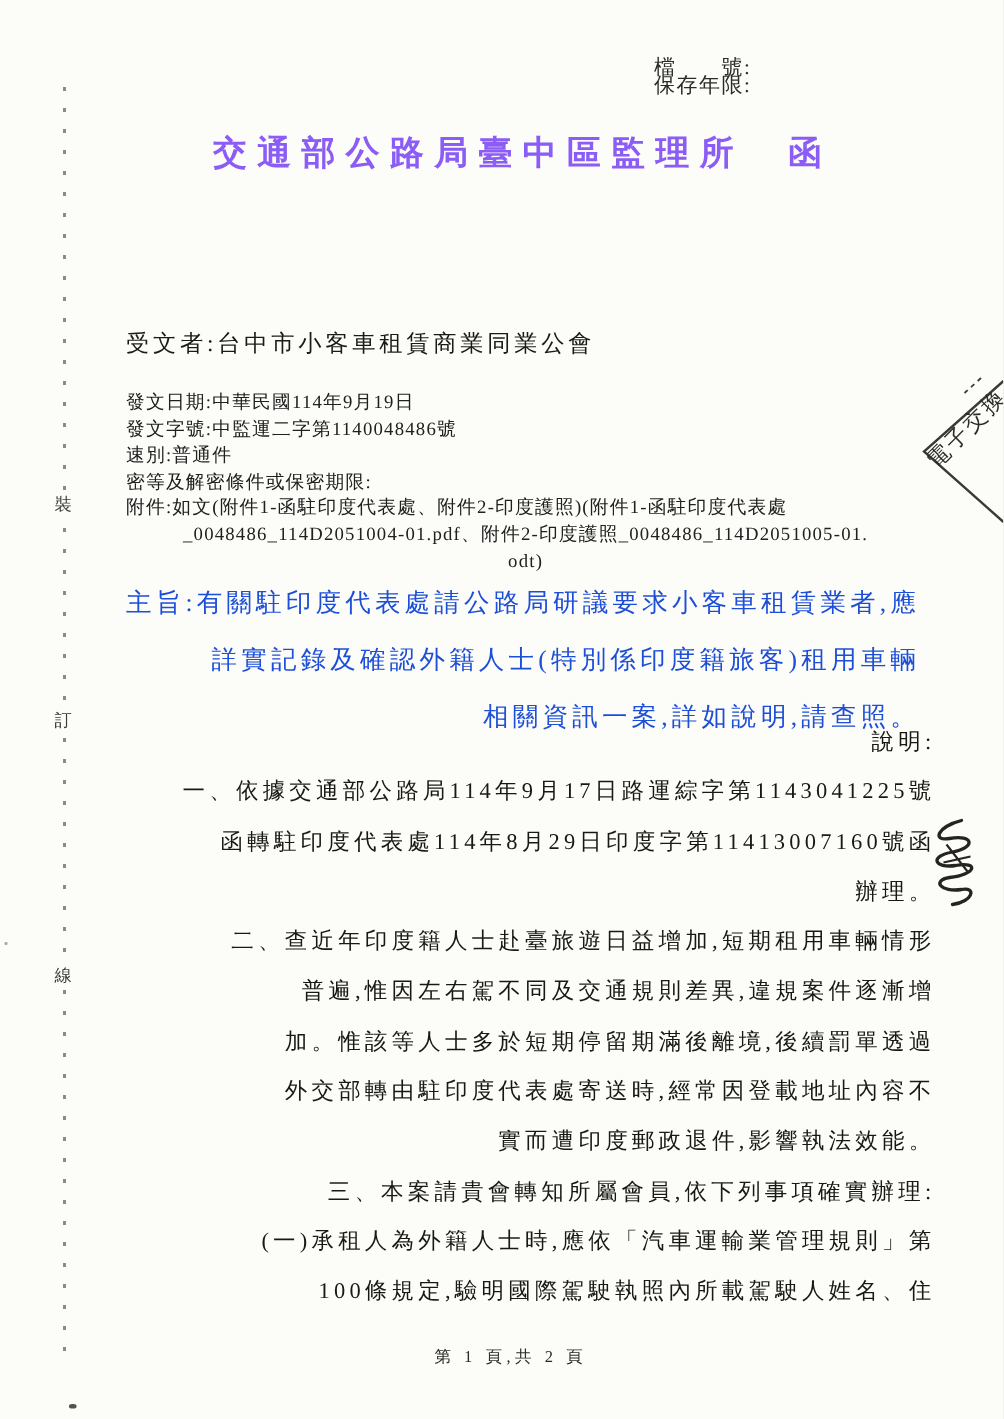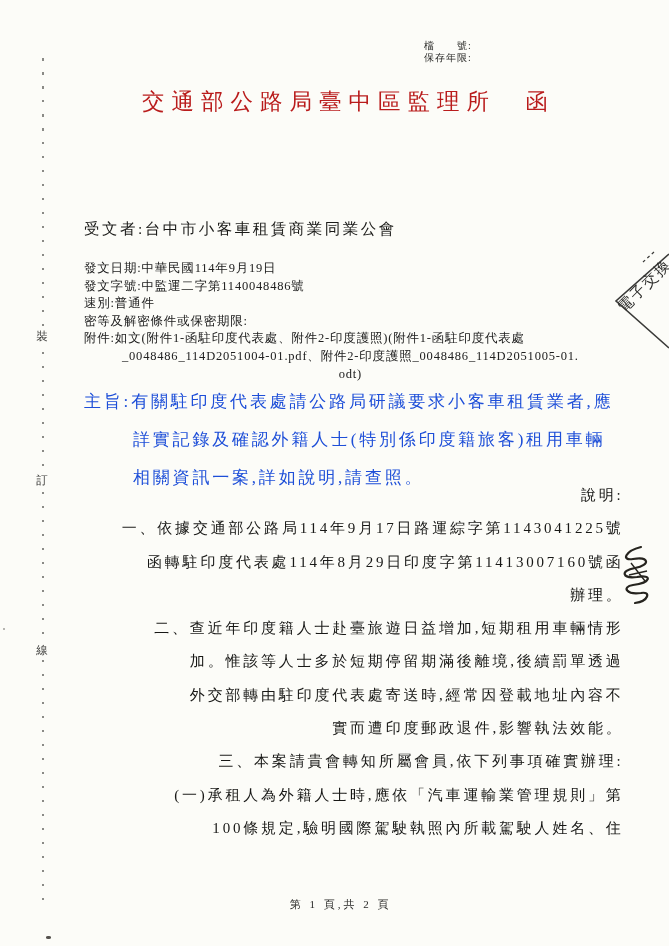--- a/index.html
+++ b/index.html
@@ -19,28 +19,28 @@
   }
   .binding-mark{
     position:absolute;left:33px;width:18px;text-align:center;
     font-size:11.5px;color:#3a3a38;background:#fcfcf8;padding:2px 0;
   }
   .mark-0{top:327px;}
   .mark-1{top:471px;}
   .mark-2{top:641px;}
   
   .file-block{
-    position:absolute;left:424px;top:40px;
-    font-size:10px;line-height:12px;letter-spacing:1px;color:#2a2a28;
+    position:absolute;left:436px;top:40px;
+    font-size:14px;line-height:12px;letter-spacing:1px;color:#2a2a28;
   }
   
   .doc-title{
     position:absolute;left:0;right:0;top:86px;margin:0;
     text-align:center;padding-left:28px;
-    font-size:22.5px;font-weight:400;letter-spacing:7px;color:#b91c1c;
+    font-size:22.5px;font-weight:700;letter-spacing:7px;color:#8b5cf6;
   }
   
   .sender-block{
     position:absolute;left:345px;top:127px;
     font-size:11px;line-height:16.6px;letter-spacing:0.4px;color:#242422;
     white-space:nowrap;
   }
   
   .recipient-line{
     position:absolute;left:84px;top:219px;
@@ -52,21 +52,21 @@
     font-size:12.5px;line-height:17.6px;letter-spacing:0.8px;color:#202020;
     white-space:nowrap;
   }
   .meta-block .att-cont{margin-left:38px;text-align:center;}
   
   .subject-block{
     position:absolute;left:84px;top:383px;
     font-size:17px;line-height:38px;letter-spacing:2.8px;color:#1d4ed8;
     white-space:nowrap;
   }
-  .subject-block .cont{margin-left:49px;}
+  .subject-block .cont{margin-left:49px;text-align:right;}
   
   .explanation-block{
     position:absolute;left:84px;top:479px;
     font-size:15px;line-height:33.3px;letter-spacing:2.8px;color:#181816;
     white-space:nowrap;
     text-align:right;
   }
   .exp-first{margin-left:24px;}
   .exp-cont{margin-left:63px;}
   .exp-cont-sub{margin-left:93px;}
@@ -126,20 +126,21 @@
   </div>
 
   <div class="explanation-block">
     <div>說明:</div>
 
     <div class="exp-first"><span class="item-marker">一、</span><span>依據交通部公路局114年9月17日路運綜字第1143041225號</span></div>
     <div class="exp-cont">函轉駐印度代表處114年8月29日印度字第11413007160號函</div>
     <div class="exp-cont">辦理。</div>
 
     <div class="exp-first"><span class="item-marker">二、</span><span>查近年印度籍人士赴臺旅遊日益增加,短期租用車輛情形</span></div>
+    <div class="exp-cont">普遍,惟因左右駕不同及交通規則差異,違規案件逐漸增</div>
     <div class="exp-cont">加。惟該等人士多於短期停留期滿後離境,後續罰單透過</div>
     <div class="exp-cont">外交部轉由駐印度代表處寄送時,經常因登載地址內容不</div>
     <div class="exp-cont">實而遭印度郵政退件,影響執法效能。</div>
 
     <div class="exp-first"><span class="item-marker">三、</span><span>本案請貴會轉知所屬會員,依下列事項確實辦理:</span></div>
 
     <div class="exp-first"><span class="item-marker">(一)</span><span>承租人為外籍人士時,應依「汽車運輸業管理規則」第</span></div>
     <div class="exp-cont-sub">100條規定,驗明國際駕駛執照內所載駕駛人姓名、住</div>
   </div>
 

